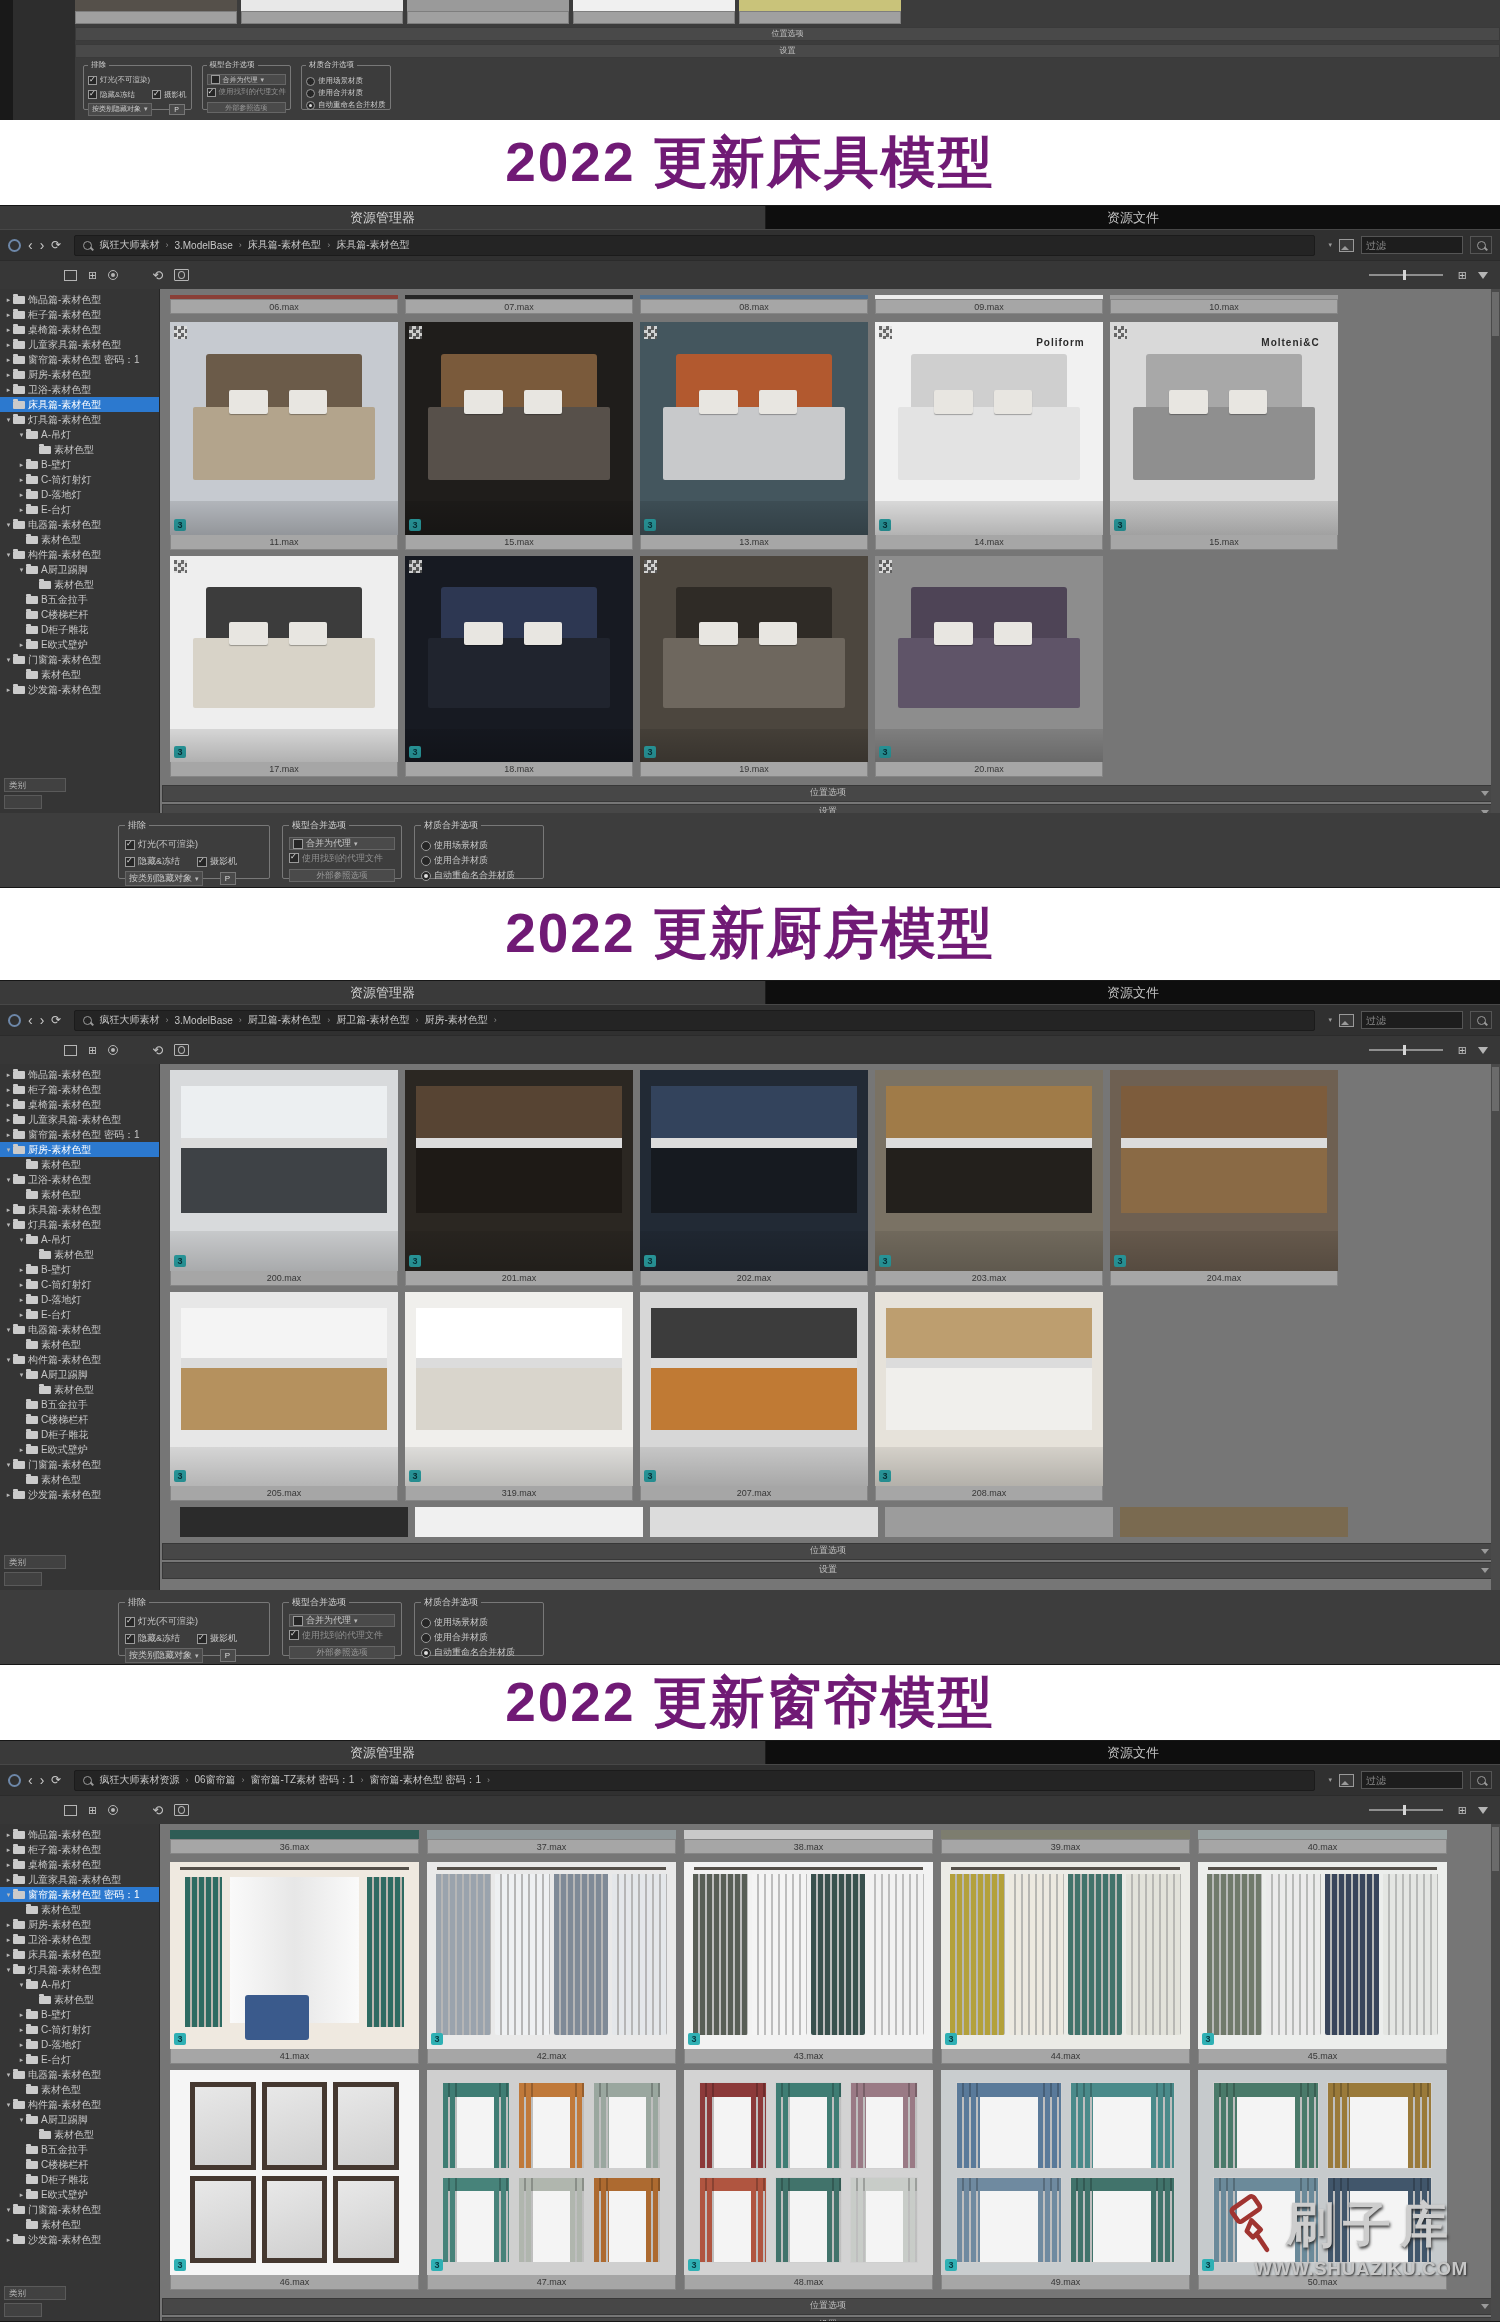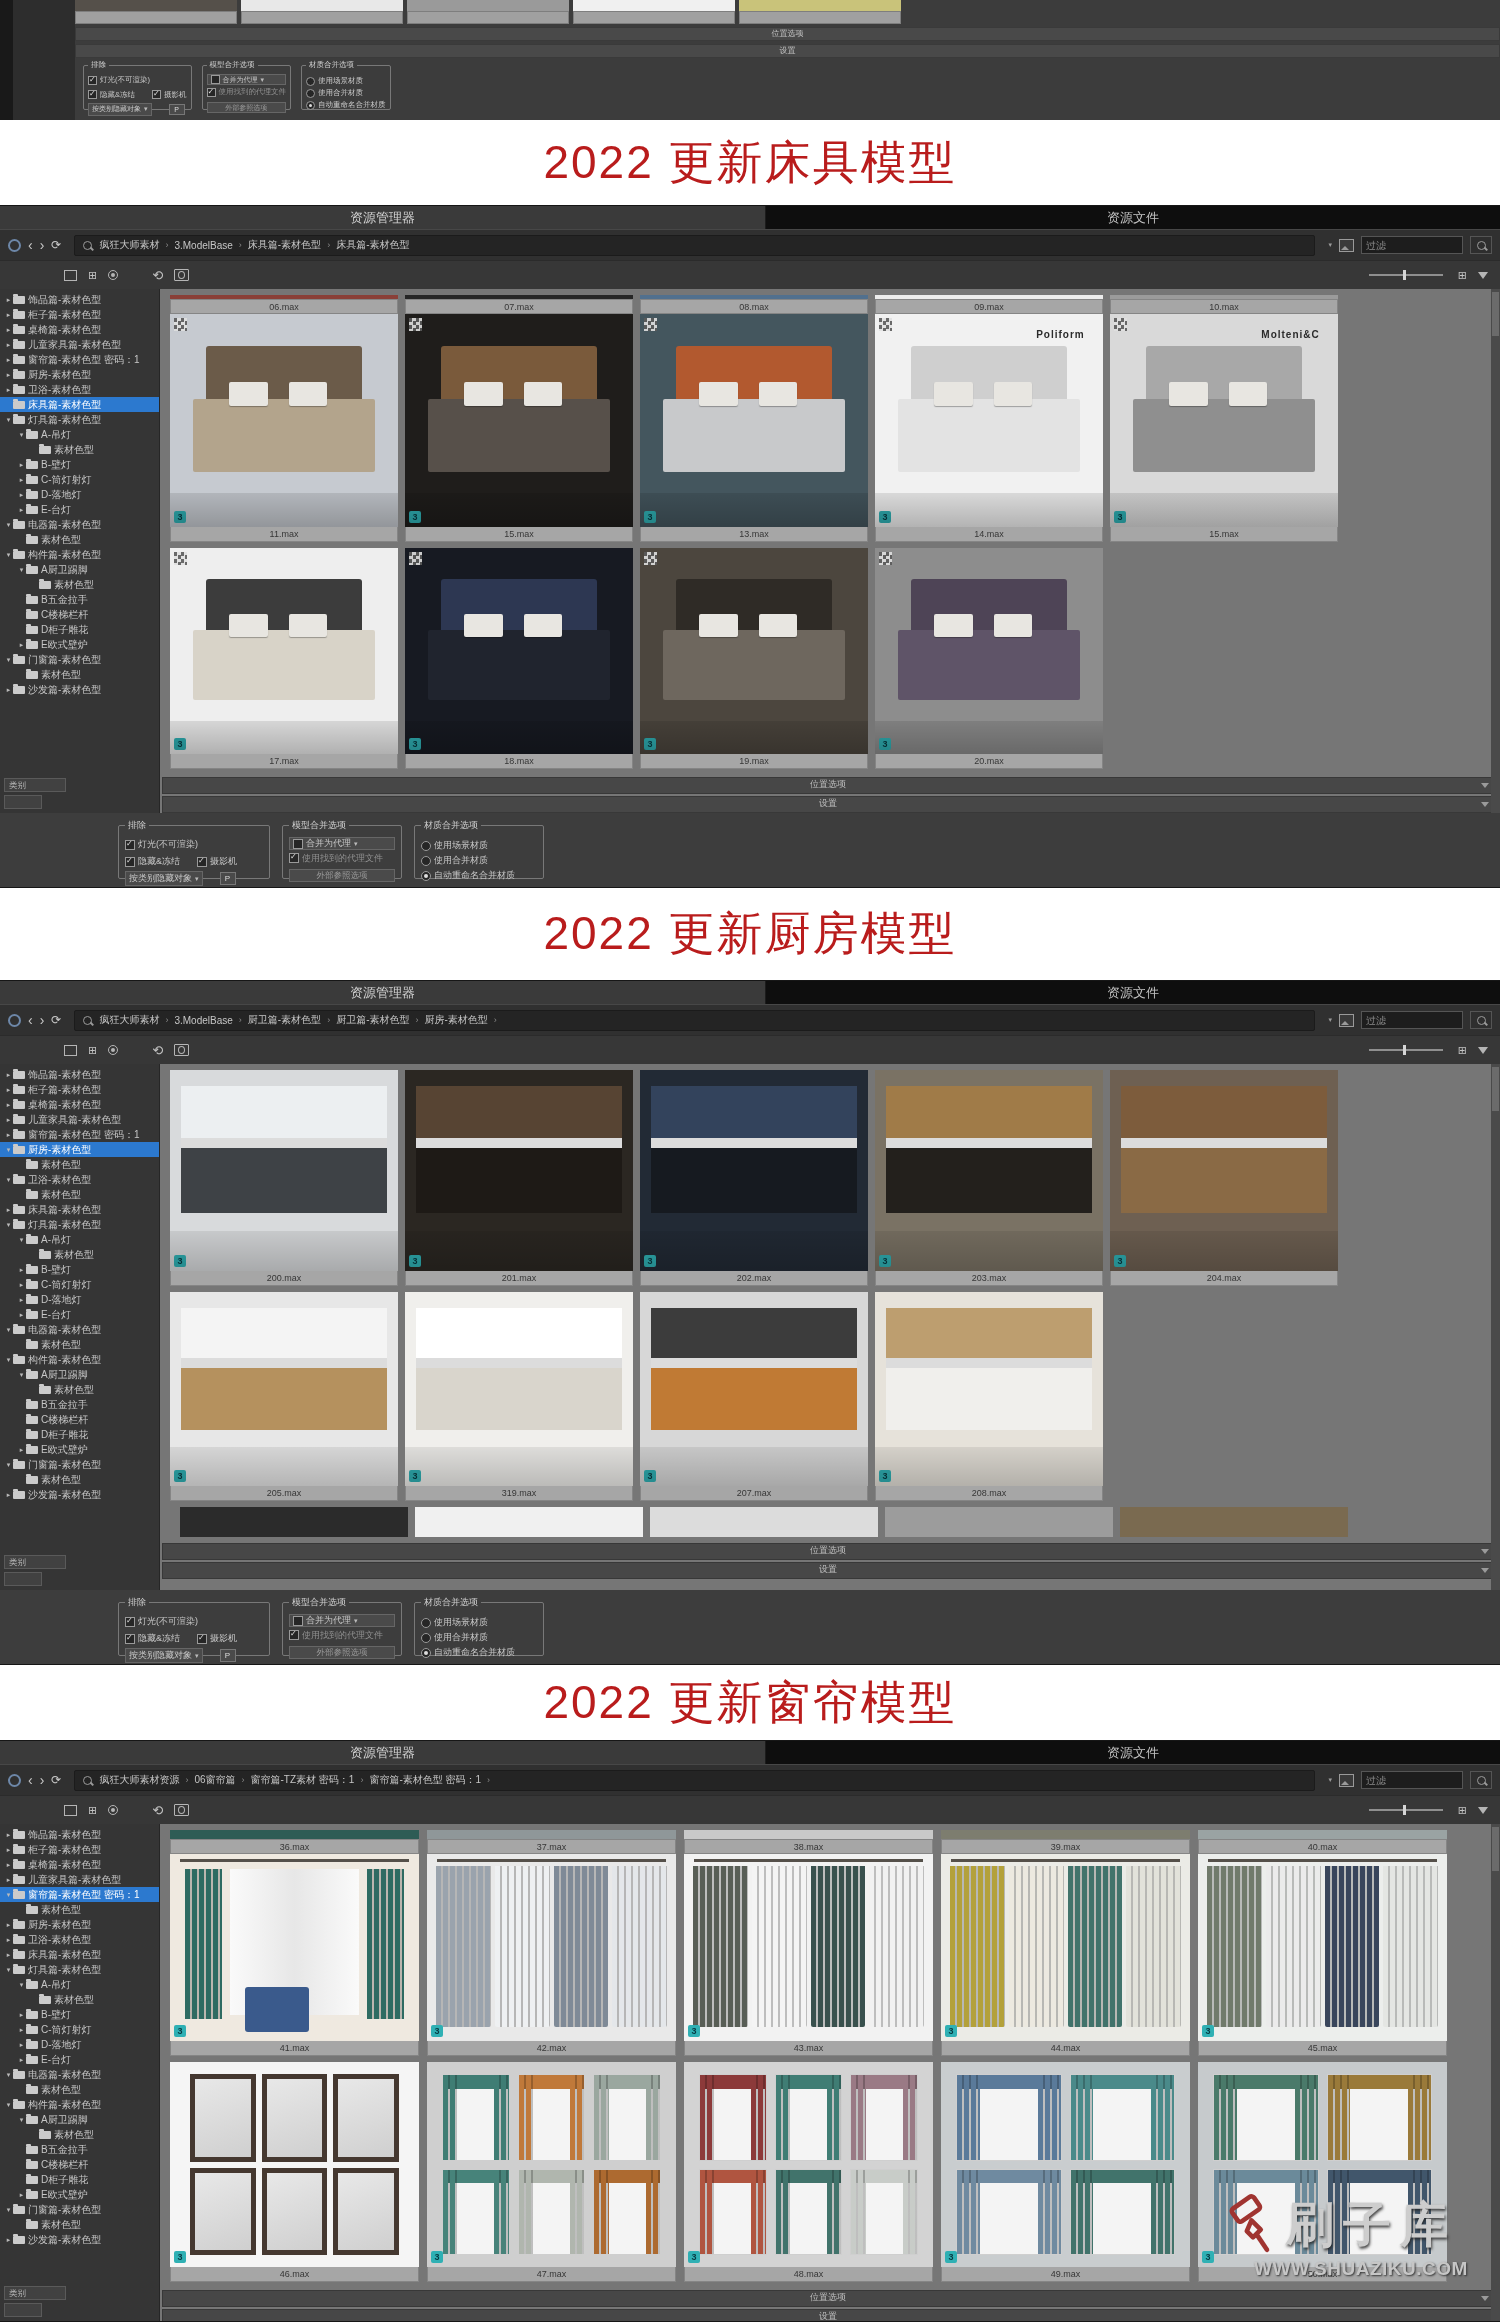--- a/index.html
+++ b/index.html
@@ -1,21 +1,21 @@
 <!DOCTYPE html>
 <html><head>
 <meta charset="utf-8">
 <style>
   html,body{margin:0;padding:0;background:#fff;}
   .page{position:relative;width:1500px;height:2322px;background:#fff;overflow:hidden;
         font-family:"Liberation Sans","DejaVu Sans",sans-serif;}
 
   
   .banner{display:flex;align-items:center;justify-content:center;
-          font-size:46px;font-weight:normal;color:#b91c1c;letter-spacing:2px;background:#fff;}
+          font-size:55px;font-weight:bold;color:#701a75;letter-spacing:2px;background:#fff;}
   .b1{height:85px}.b2{height:92px}.b3{height:75px}
 
   
   .fragment{position:relative;height:120px;background:#3c3c3c;overflow:hidden;}
   .frag-black{position:absolute;left:0;top:0;width:13px;height:100%;background:#191919}
   .frag-dark{position:absolute;left:13px;top:0;width:62px;height:100%;background:#2d2d2d}
   .frag-main{position:absolute;left:75px;top:0;right:0;height:100%}
   .frag-strip{display:flex;gap:4px;height:24px}
   .frag-cell{width:162px}
   .frag-sliver{height:11px}
@@ -84,21 +84,21 @@
                   border-radius:1px 1px 0 0}
   .trow.sel{background:#2c79cf;color:#fff}
   .sfoot{margin-top:auto;padding:3px 4px 4px;display:flex;flex-direction:column;gap:3px;align-items:flex-start}
   .cat{display:inline-block;min-width:52px;height:12px;line-height:12px;background:#414141;
        border:1px solid #5a5a5a;font-size:8.5px;color:#b9b9b9;padding:0 4px}
   .cat2{min-width:28px}
 
   .content{flex:1;position:relative;background:#767676;padding-top:6px;min-width:0;display:flex;
            flex-direction:column;overflow:hidden}
   .gridwrap{padding-left:10px}
-  .prow{display:flex;gap:7px;}
+  .prow{display:flex;gap:7px;margin-bottom:8px}
   .grow{display:flex;gap:7px;margin-bottom:6px}
   .sec-curtain .prow,.sec-curtain .grow{gap:8px}
   .cell,.pcell{width:228px;flex:0 0 auto}
   .sec-curtain .cell,.sec-curtain .pcell{width:249px}
   .psliver{height:4px}
   .sec-curtain .psliver{height:9px}
   .thumb{position:relative;height:var(--imgh,200px);background:var(--bg,#888);overflow:hidden}
   .flabel,.plabel{height:15px;background:#a6a6a6;border:1px solid #858585;border-top:none;font-size:9px;
           color:#363636;text-align:center;line-height:15px;box-sizing:border-box}
   .plabel{border-top:1px solid #858585}

